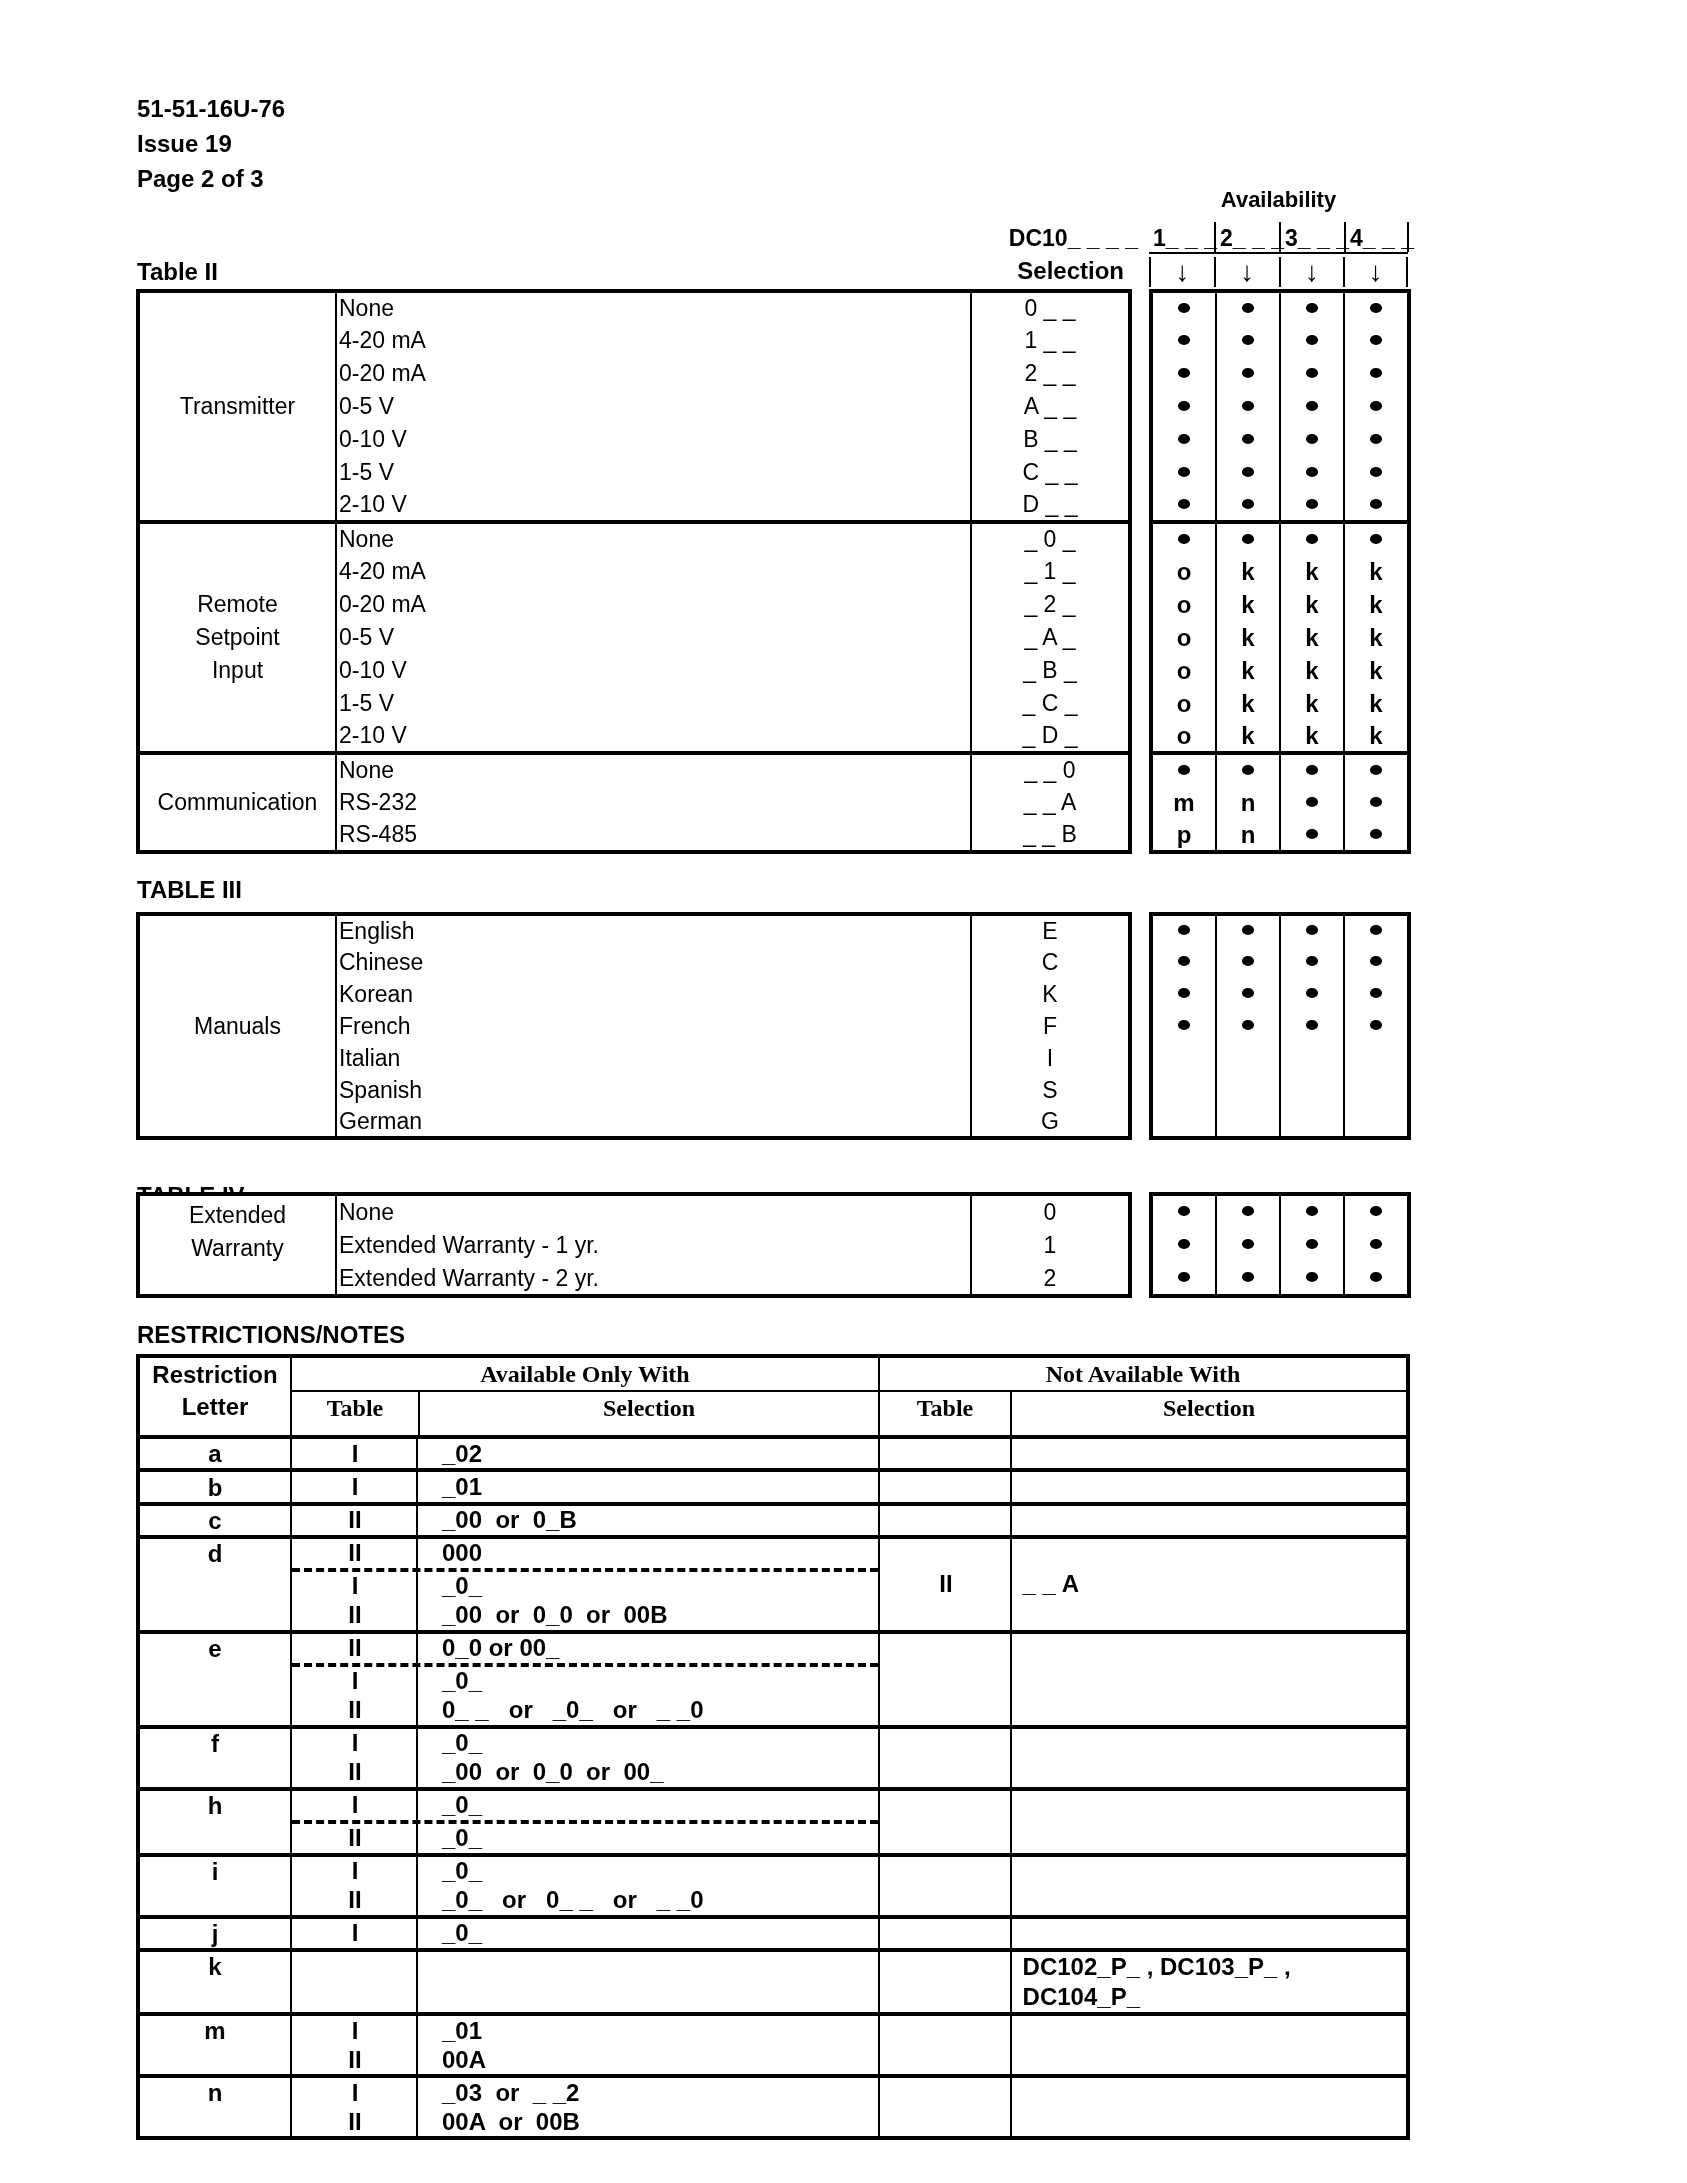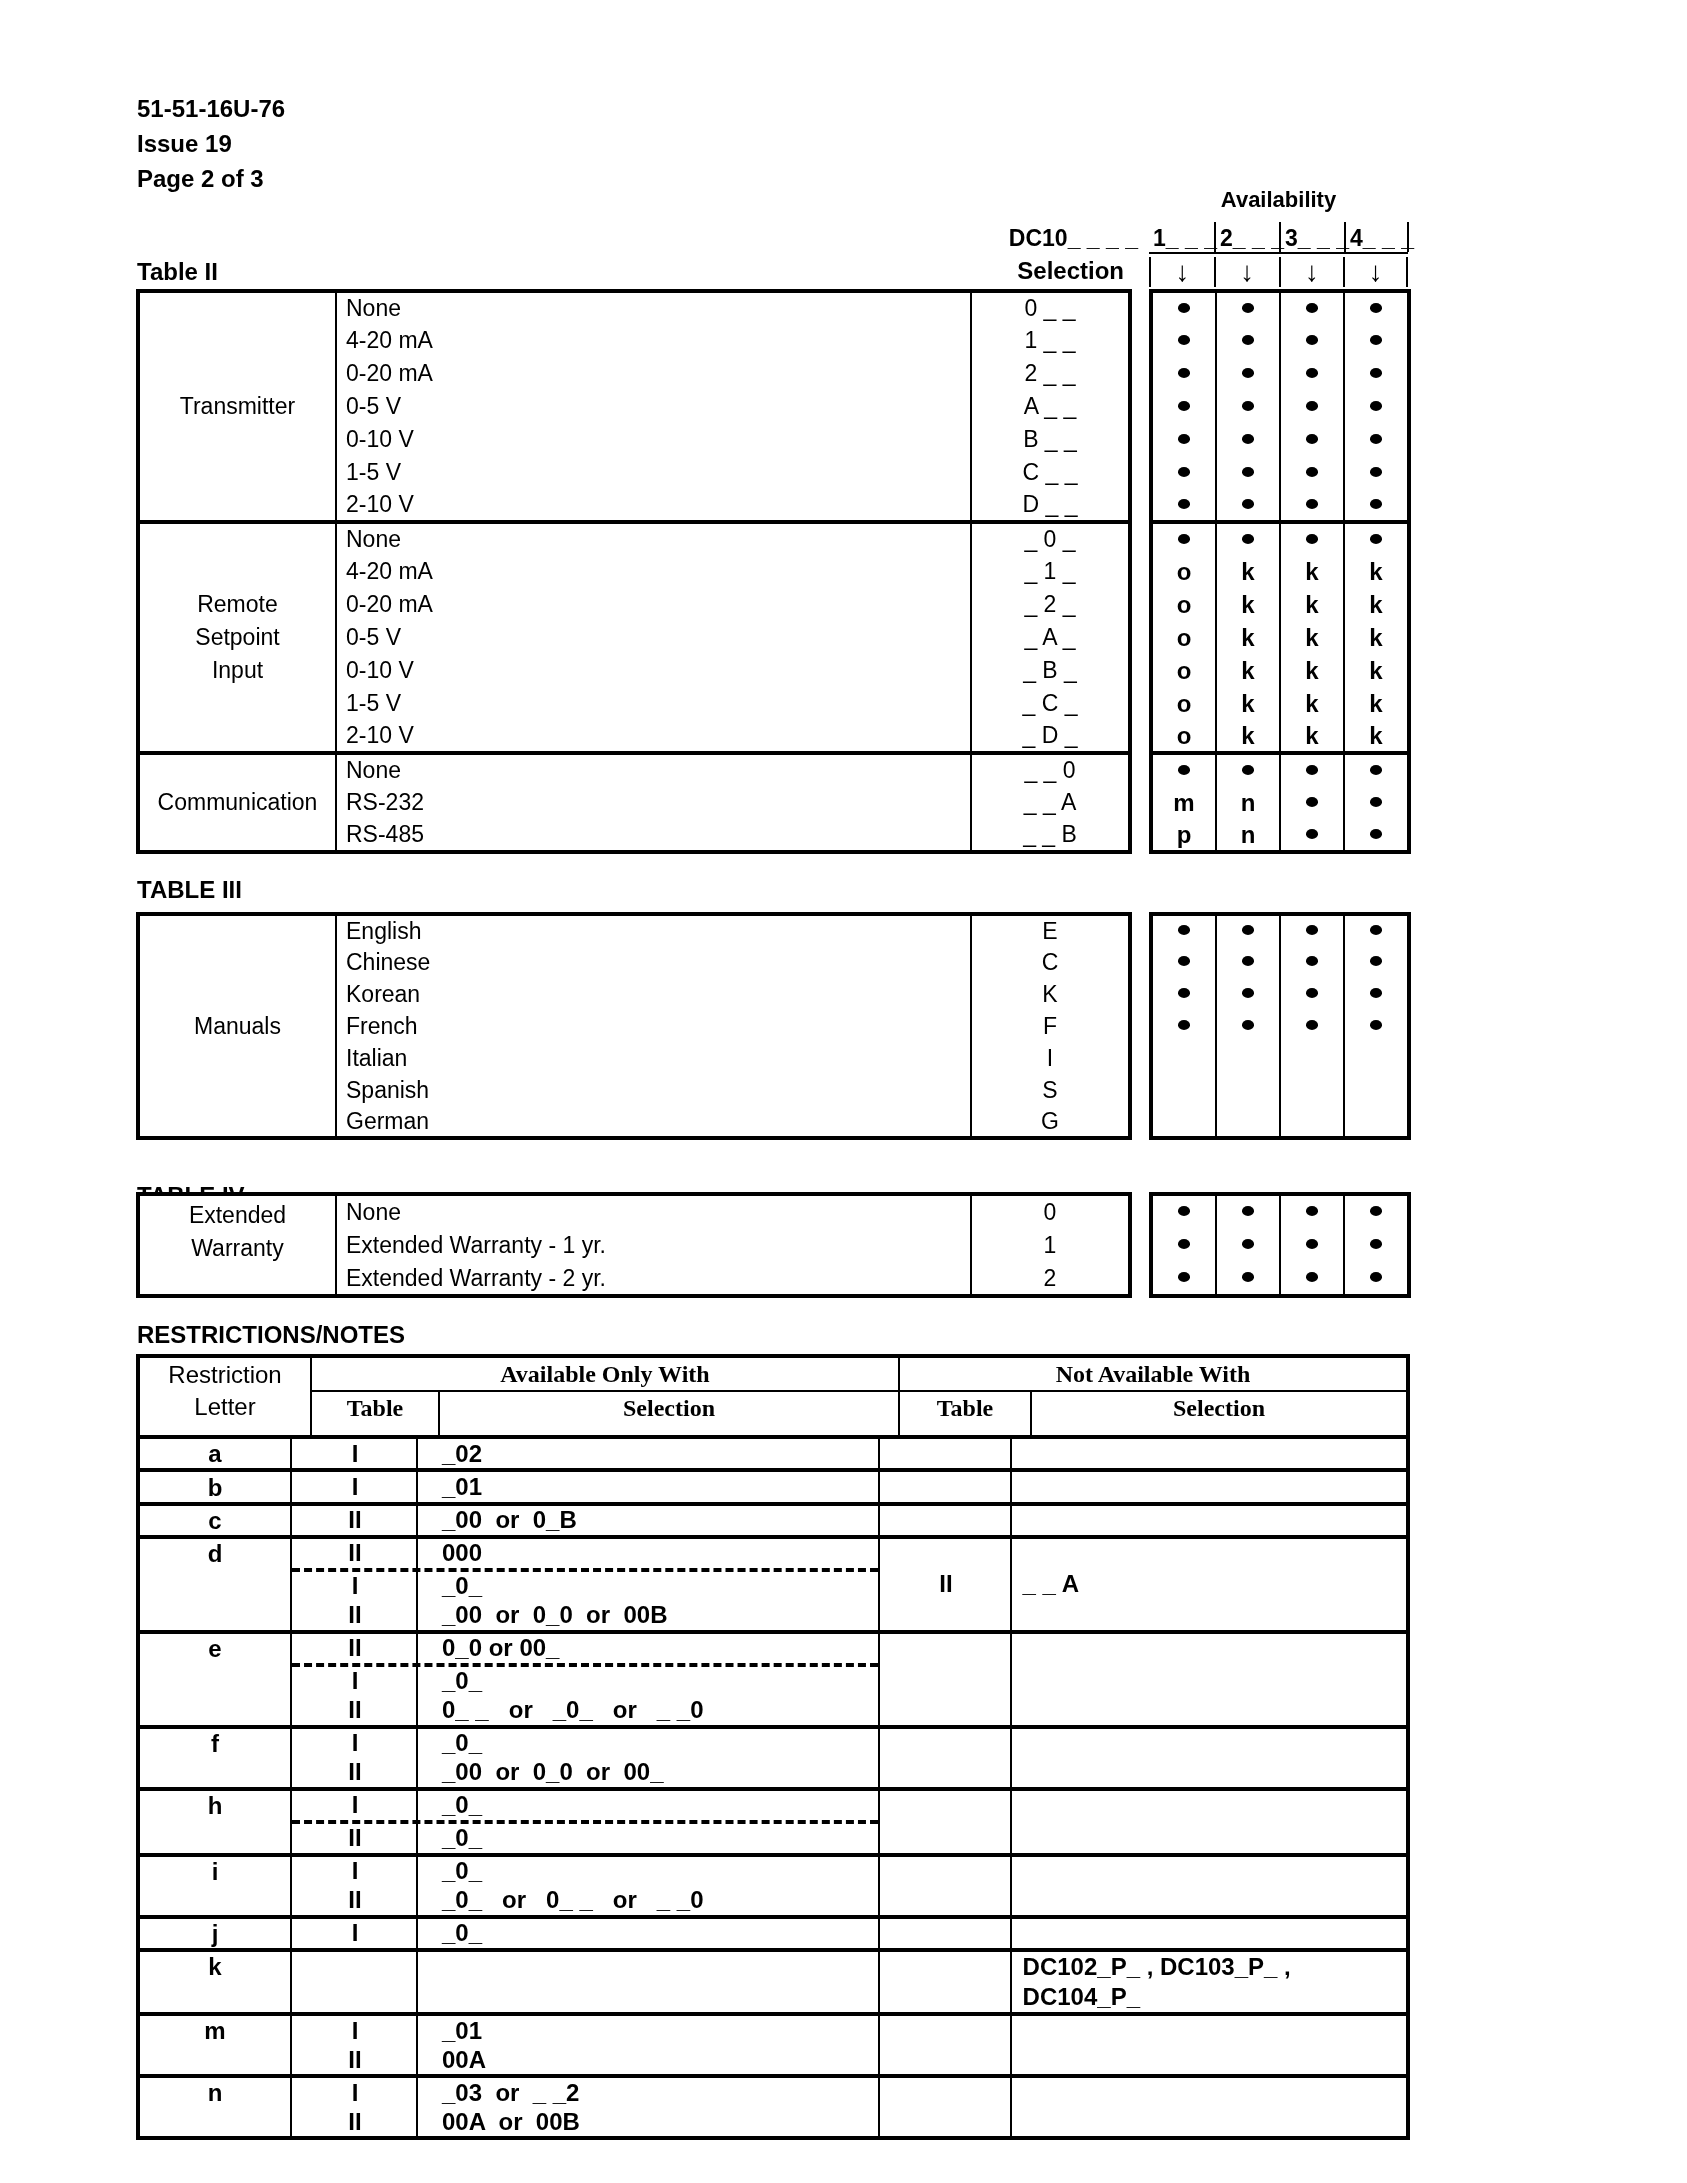--- a/index.html
+++ b/index.html
@@ -28,21 +28,21 @@
 
   
   .caption{position:absolute;left:137px;font-size:24px;font-weight:bold;}
   #selection-label{position:absolute;left:959px;top:257px;width:165px;text-align:right;
                    font-size:24px;font-weight:bold;}
 
   
   .spec-table{position:absolute;border-collapse:collapse;background:#fff;border:4.6px solid #000;}
   .spec-table td{padding:0;font-size:23px;vertical-align:middle;}
   .spec-table td.cat{text-align:center;line-height:33px;}
-  .spec-table td.opt{border-left:2.6px solid #000;padding-left:9px;text-align:left;}
+  .spec-table td.opt{border-left:2.6px solid #000;padding-left:2px;text-align:left;}
   .spec-table td.sel{border-left:2.6px solid #000;text-align:center;white-space:pre;}
   .spec-table tr.sec td{border-top:4px solid #000;}
   #table2{left:136px;top:289px;}   #table2 tr{height:33px;}
   #table3{left:136px;top:912px;}  #table3 tr{height:32px;}
   #table4{left:136px;top:1192px;}  #table4 tr{height:34px;}
   #table4 td.cat{vertical-align:top;padding-top:2.6px;}
 
   
   .avail-table{position:absolute;border-collapse:collapse;background:#fff;border:4.6px solid #000;}
   .avail-table td{width:62px;text-align:center;vertical-align:middle;padding:0;}
@@ -51,22 +51,22 @@
   #avail2{left:1149px;top:289px;}  #avail2 tr{height:33px;}
   #avail3{left:1149px;top:912px;} #avail3 tr{height:32px;}
   #avail4{left:1149px;top:1192px;} #avail4 tr{height:34px;}
   .mark-dot{display:inline-block;width:12.6px;height:10px;border-radius:50%;background:#000;}
   .mark-letter{font-size:24px;font-weight:bold;line-height:1;}
 
   
   #restrictions{position:absolute;left:136px;top:1354px;width:1274px;border:4.6px solid #000;
                 box-sizing:border-box;background:#fff;}
   .rh{display:flex;border-bottom:4px solid #000;}
-  .rh-letter{width:172px;border-right:2.6px solid #000;box-sizing:border-box;text-align:center;
-             font-weight:normal;font-size:24px;line-height:32px;padding-top:1.3px;}
+  .rh-letter{width:152px;border-right:2.6px solid #000;box-sizing:border-box;text-align:center;
+             font-weight:bold;font-size:24px;line-height:32px;padding-top:1.3px;}
   .rh-right{flex:1;display:flex;flex-direction:column;font-family:Liberation Serif, serif;}
   .rh-top{display:flex;border-bottom:2px solid #000;height:32px;}
   .rh-avail{width:586px;text-align:center;font-weight:bold;font-size:24px;line-height:32px;}
   .rh-na{flex:1;border-left:2.6px solid #000;text-align:center;font-weight:bold;font-size:24px;
          line-height:32px;box-sizing:border-box;}
   .rh-bot{display:flex;height:43px;font-weight:bold;font-size:24px;line-height:33px;}
   .rh-t1{width:126px;text-align:center;}
   .rh-s1{width:460px;border-left:2px solid #000;box-sizing:border-box;text-align:center;}
   .rh-t2{width:132px;border-left:2.6px solid #000;box-sizing:border-box;text-align:center;}
   .rh-s2{flex:1;border-left:2px solid #000;box-sizing:border-box;text-align:center;}

